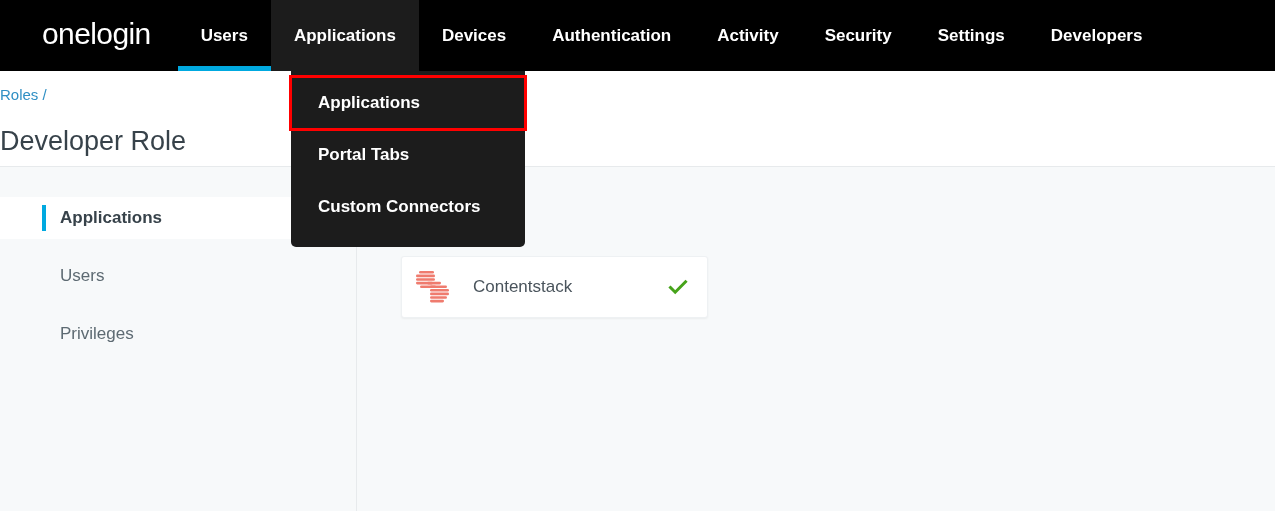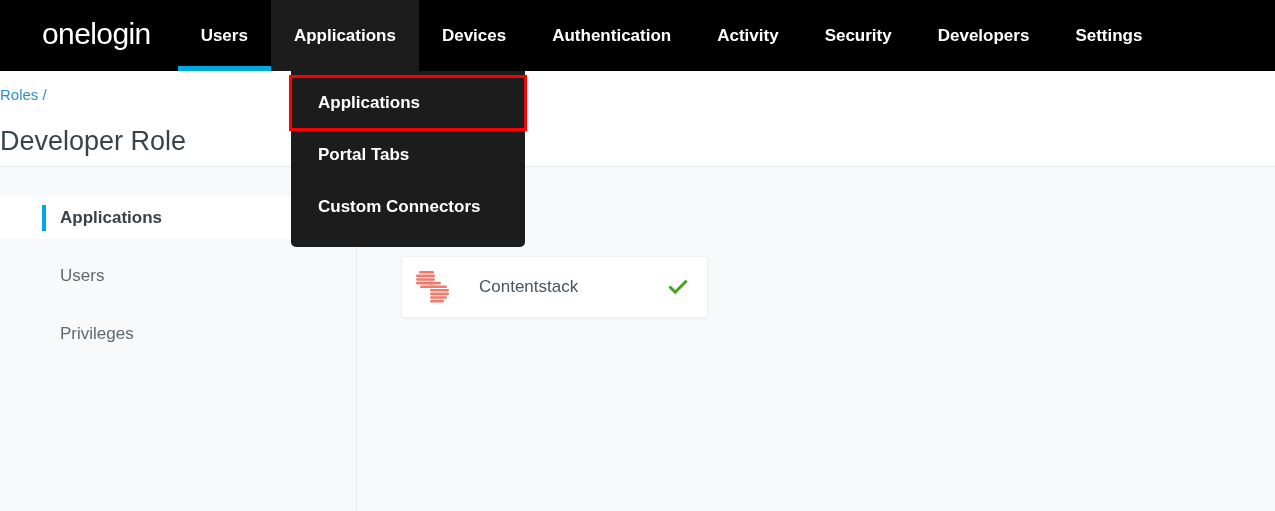--- a/index.html
+++ b/index.html
@@ -190,21 +190,21 @@
     cursor: pointer;
   }
   .app-logo {
     width: 36px;
     height: 34px;
     position: relative;
     flex: 0 0 auto;
   }
   .app-logo svg { display: block; }
   .app-name {
-    margin-left: 28px;
+    margin-left: 22px;
     font-size: 17px;
     color: #4a545c;
     flex: 1 1 auto;
     white-space: nowrap;
   }
   .app-check {
     flex: 0 0 auto;
     width: 20px;
     height: 20px;
     display: flex;
@@ -232,24 +232,24 @@
     <div class="nav-item">
       <span>Authentication</span>
     </div>
     <div class="nav-item">
       <span>Activity</span>
     </div>
     <div class="nav-item">
       <span>Security</span>
     </div>
     <div class="nav-item">
+      <span>Settings</span>
+    </div>
+    <div class="nav-item">
       <span>Developers</span>
-    </div>
-    <div class="nav-item">
-      <span>Settings</span>
     </div>
   </div>
 </div>
 
 <div class="dropdown">
   <div class="dropdown-item is-highlighted">
     <span>Applications</span>
   </div>
   <div class="dropdown-item">
     <span>Portal Tabs</span>

